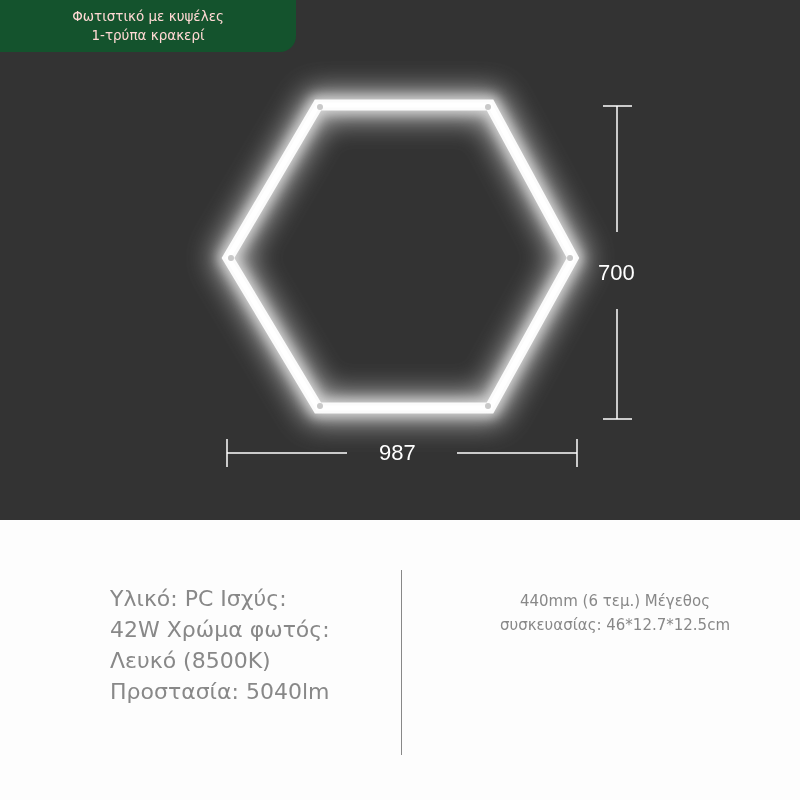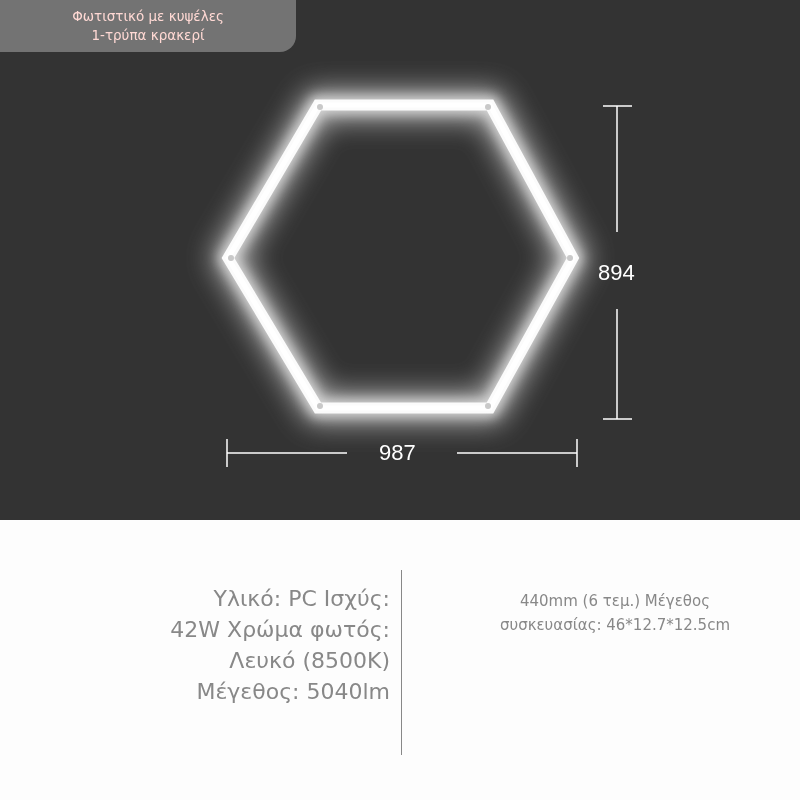--- a/index.html
+++ b/index.html
@@ -7,42 +7,42 @@
       width: 800px; height: 800px; position: relative; overflow: hidden;
       background: #fdfdfd;
       font-family: "DejaVu Sans", sans-serif;
     }
     .hero {
       position: absolute; left: 0; top: 0; width: 800px; height: 520px;
       background: #333333;
     }
     .badge {
       position: absolute; left: 0; top: 0; width: 296px; height: 52px;
-      background: #737373;
+      background: #14532d;
       border-bottom-right-radius: 16px;
       color: #ffd9d4;
       font-size: 13.5px; line-height: 19px;
       text-align: center;
       display: flex; flex-direction: column; justify-content: center;
     }
     .hex-svg { position: absolute; left: 0; top: 0; }
     .dim-label {
       position: absolute; color: #ffffff;
       font-family: "Liberation Sans", sans-serif;
       font-size: 22px;
     }
     .dim-h { left: 379px; top: 440px; }
     .dim-v { left: 598px; top: 260px; }
     .specs {
       position: absolute; left: 0; top: 520px; width: 800px; height: 280px;
       background: #fdfdfd;
     }
     .spec-left {
       position: absolute; left: 110px; top: 583px; width: 280px;
-      text-align: right; color: #888888;
+      text-align: left; color: #888888;
       font-size: 22px; line-height: 31px;
     }
     .spec-right {
       position: absolute; left: 440px; top: 589px; width: 350px;
       text-align: center; color: #888888;
       font-size: 15px; line-height: 24px;
     }
     .divider {
       position: absolute; left: 401px; top: 570px; width: 1px; height: 185px;
       background: #888888;
@@ -86,36 +86,36 @@
     </g>
 
     <g stroke="#ffffff" stroke-width="1.5">
       <line x1="227" y1="439" x2="227" y2="467"></line>
       <line x1="227" y1="453" x2="347" y2="453"></line>
       <line x1="457" y1="453" x2="577" y2="453"></line>
       <line x1="577" y1="439" x2="577" y2="467"></line>
     </g>
   </svg>
 
-  <div class="dim-label dim-v">894</div>
+  <div class="dim-label dim-v">700</div>
   <div class="dim-label dim-h">987</div>
 
   <div class="badge">
     <span class="line">Φωτιστικό με κυψέλες</span>
     <span class="line">1-τρύπα κρακερί</span>
   </div>
 </div>
 
 <div class="specs"></div>
 
 <div class="spec-left">
   <span class="line">Υλικό: PC Ισχύς:</span>
   <span class="line">42W Χρώμα φωτός:</span>
   <span class="line">Λευκό (8500K)</span>
-  <span class="line">Μέγεθος: 5040lm</span>
+  <span class="line">Προστασία: 5040lm</span>
 </div>
 
 <div class="divider"></div>
 
 <div class="spec-right">
   <span class="line">440mm (6 τεμ.) Μέγεθος</span>
   <span class="line">συσκευασίας: 46*12.7*12.5cm</span>
 </div>
 
 </body></html>

